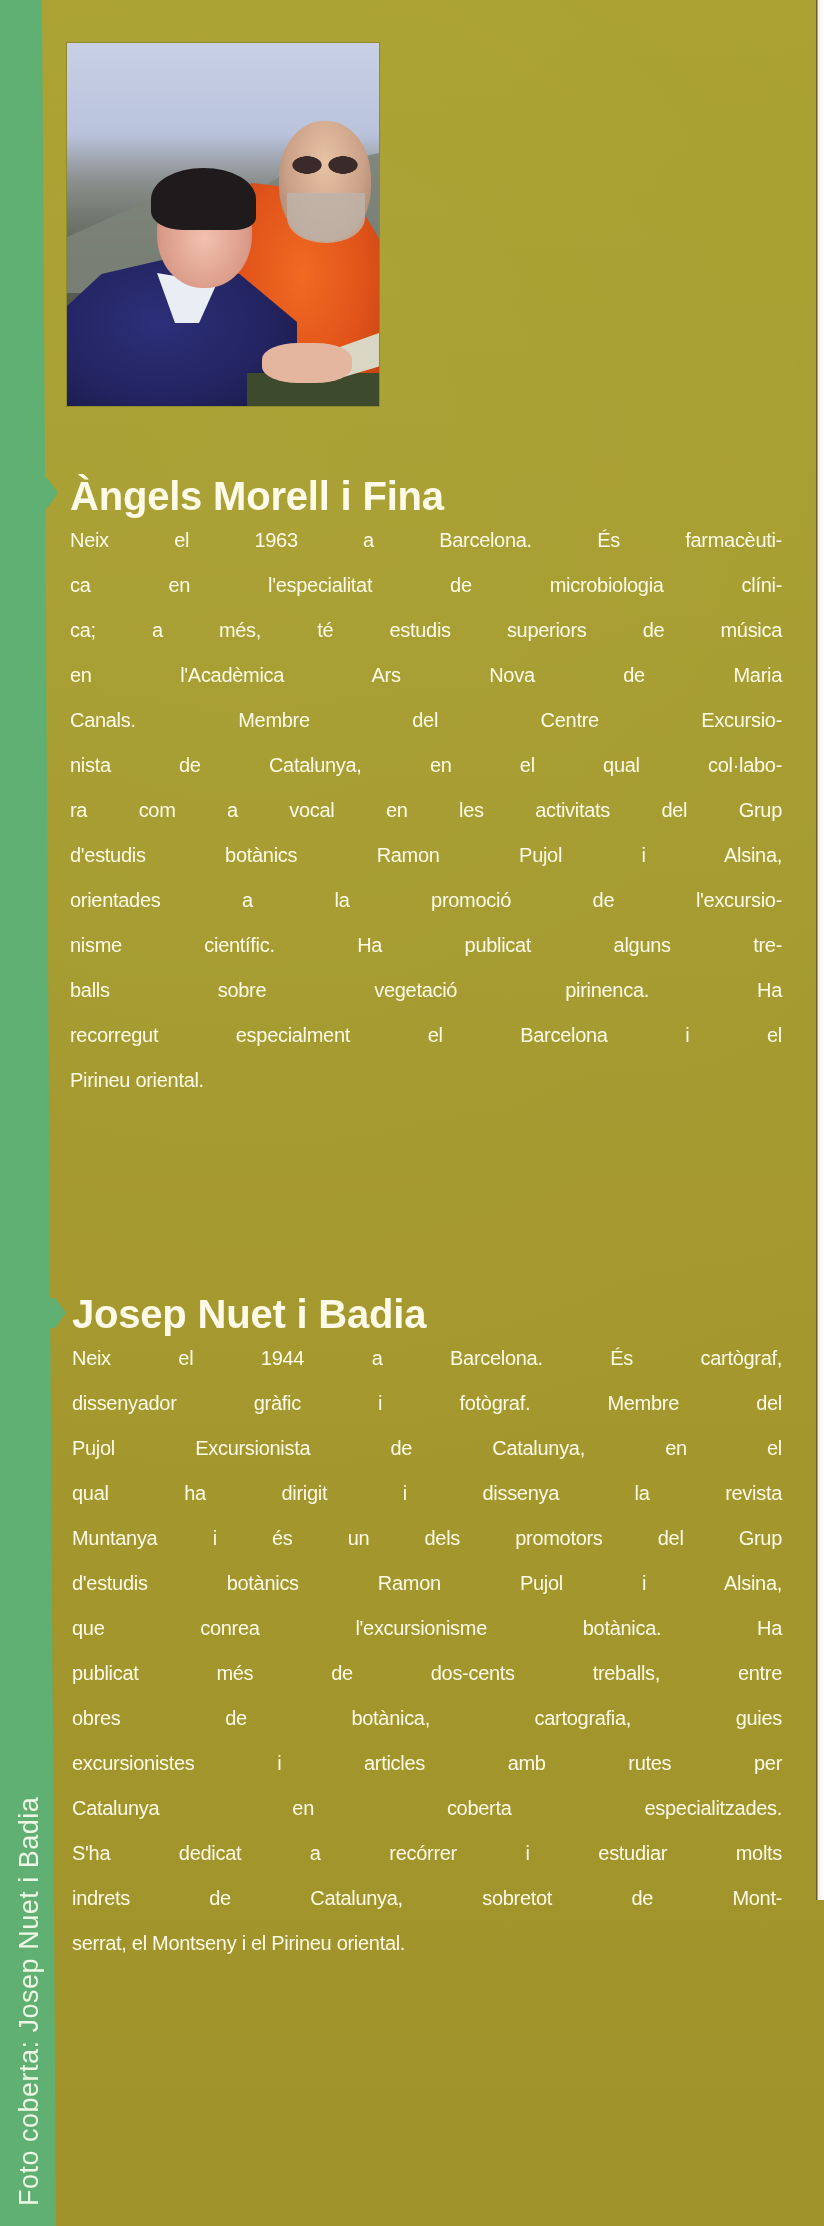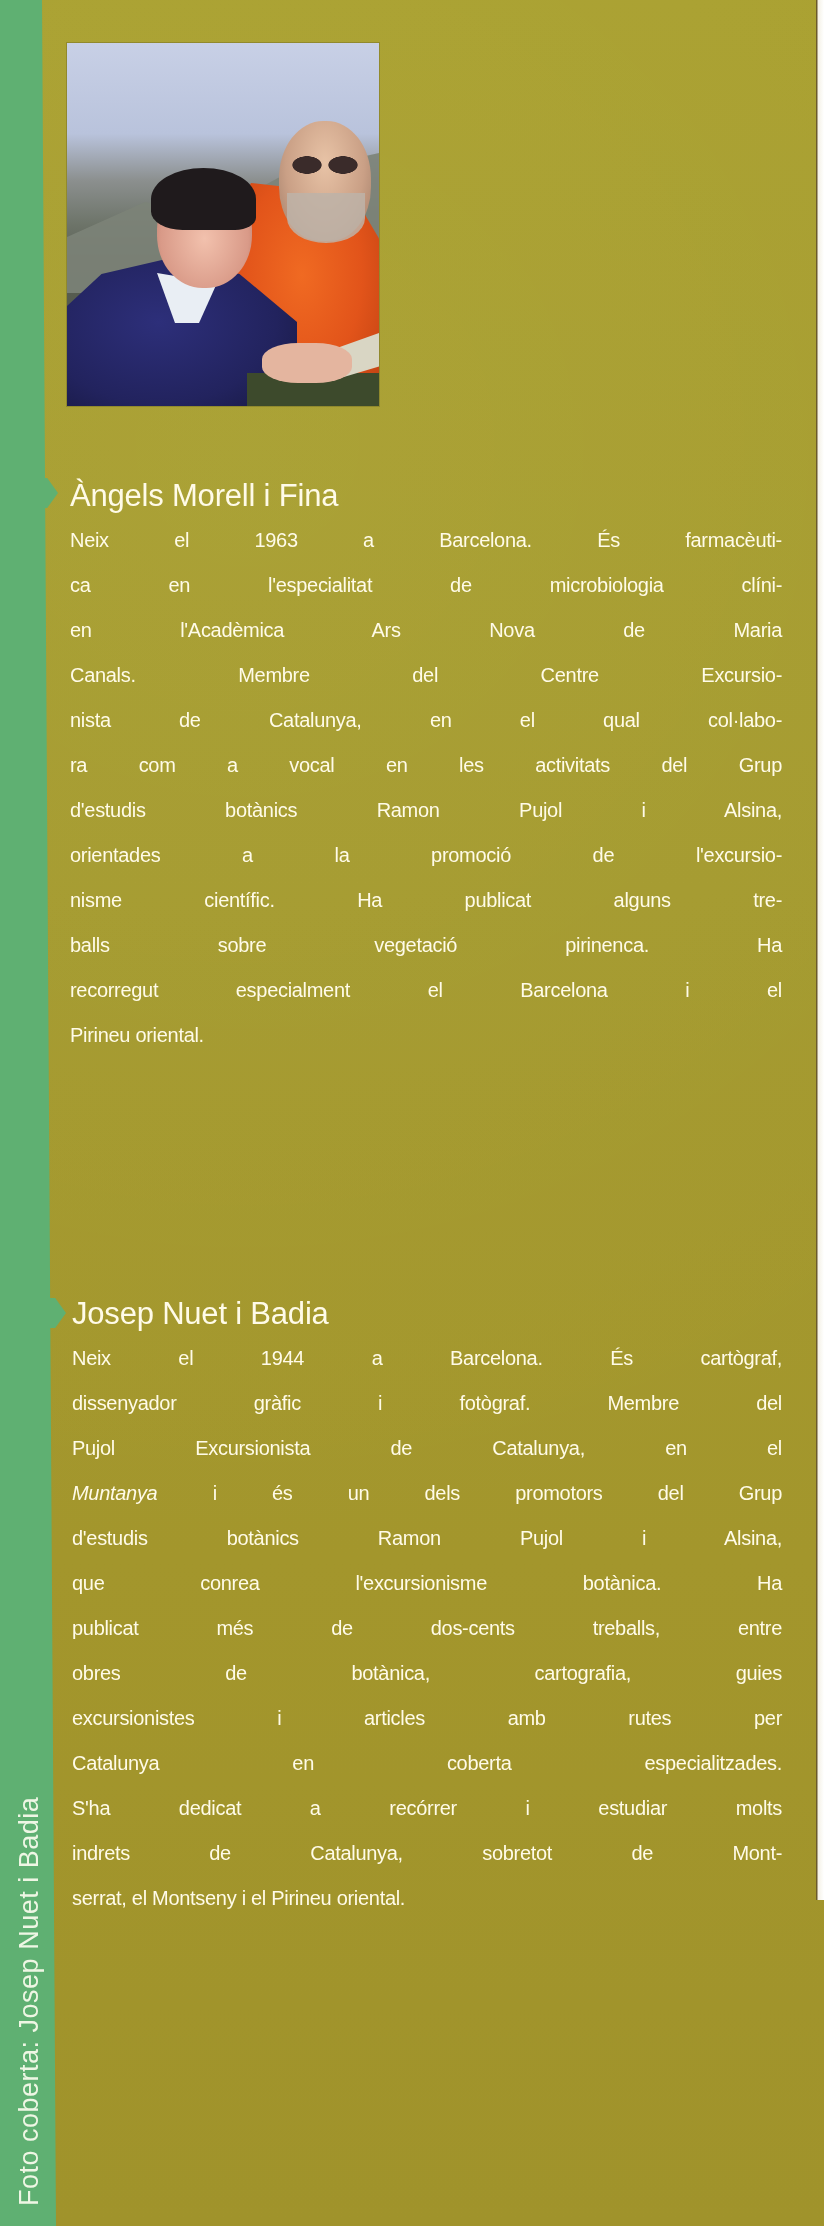--- a/index.html
+++ b/index.html
@@ -102,31 +102,31 @@
     .photo .ground {
       position: absolute; left: 180px; top: 330px; width: 140px; height: 40px;
       background: #3d4a2c;
     }
 
     .bio {
       position: absolute; left: 70px; width: 712px;
       color: #fffbe8;
     }
     .bio-heading {
-      font-weight: normal; font-size: 31px; line-height: 44px; height: 44px;
+      font-weight: bold; font-size: 40px; line-height: 44px; height: 44px;
       white-space: nowrap; letter-spacing: -0.2px;
     }
     .bio-line {
       font-size: 20px; line-height: 45px; height: 45px;
       text-align: justify; text-align-last: justify;
       white-space: nowrap; overflow: visible;
       letter-spacing: -0.3px;
     }
     .bio-line.last { text-align-last: left; }
-    .bio-line .it { font-style: italic; }
+    .bio-line .it { }
   </style>
 </head>
 <body>
 
 <div class="page">
 
   <div class="right-margin"></div>
 
   <div class="green-strip"></div>
   <div class="notch" style="left:40px; top:478px;"></div>
@@ -146,37 +146,39 @@
     <div class="woman-hair"></div>
     <div class="ground"></div>
     <div class="book"></div>
     <div class="hands"></div>
   </div>
 
   <div class="bio" style="top:474px;">
     <div class="bio-heading">Àngels Morell i Fina</div>
     <div class="bio-line">Neix el 1963 a Barcelona. És farmacèuti-</div>
     <div class="bio-line">ca en l'especialitat de microbiologia clíni-</div>
+    <div class="bio-line">ca; a més, té estudis superiors de música</div>
     <div class="bio-line">en l'Acadèmica Ars Nova de Maria</div>
     <div class="bio-line">Canals. Membre del Centre Excursio-</div>
     <div class="bio-line">nista de Catalunya, en el qual col·labo-</div>
     <div class="bio-line">ra com a vocal en les activitats del Grup</div>
     <div class="bio-line">d'estudis botànics Ramon Pujol i Alsina,</div>
     <div class="bio-line">orientades a la promoció de l'excursio-</div>
     <div class="bio-line">nisme científic. Ha publicat alguns tre-</div>
     <div class="bio-line">balls sobre vegetació pirinenca. Ha</div>
     <div class="bio-line">recorregut especialment el Barcelona i el</div>
     <div class="bio-line last">Pirineu oriental.</div>
   </div>
 
   <div class="bio" style="top:1292px; left:72px; width:710px;">
     <div class="bio-heading">Josep Nuet i Badia</div>
     <div class="bio-line">Neix el 1944 a Barcelona. És cartògraf,</div>
     <div class="bio-line">dissenyador gràfic i fotògraf. Membre del</div>
     <div class="bio-line">Pujol Excursionista de Catalunya, en el</div>
+    <div class="bio-line">qual ha dirigit i dissenya la revista</div>
     <div class="bio-line"><span class="it">Muntanya</span><span> i és un dels promotors del Grup</span></div>
     <div class="bio-line">d'estudis botànics Ramon Pujol i Alsina,</div>
     <div class="bio-line">que conrea l'excursionisme botànica. Ha</div>
     <div class="bio-line">publicat més de dos-cents treballs, entre</div>
     <div class="bio-line">obres de botànica, cartografia, guies</div>
     <div class="bio-line">excursionistes i articles amb rutes per</div>
     <div class="bio-line">Catalunya en coberta especialitzades.</div>
     <div class="bio-line">S'ha dedicat a recórrer i estudiar molts</div>
     <div class="bio-line">indrets de Catalunya, sobretot de Mont-</div>
     <div class="bio-line last">serrat, el Montseny i el Pirineu oriental.</div>

